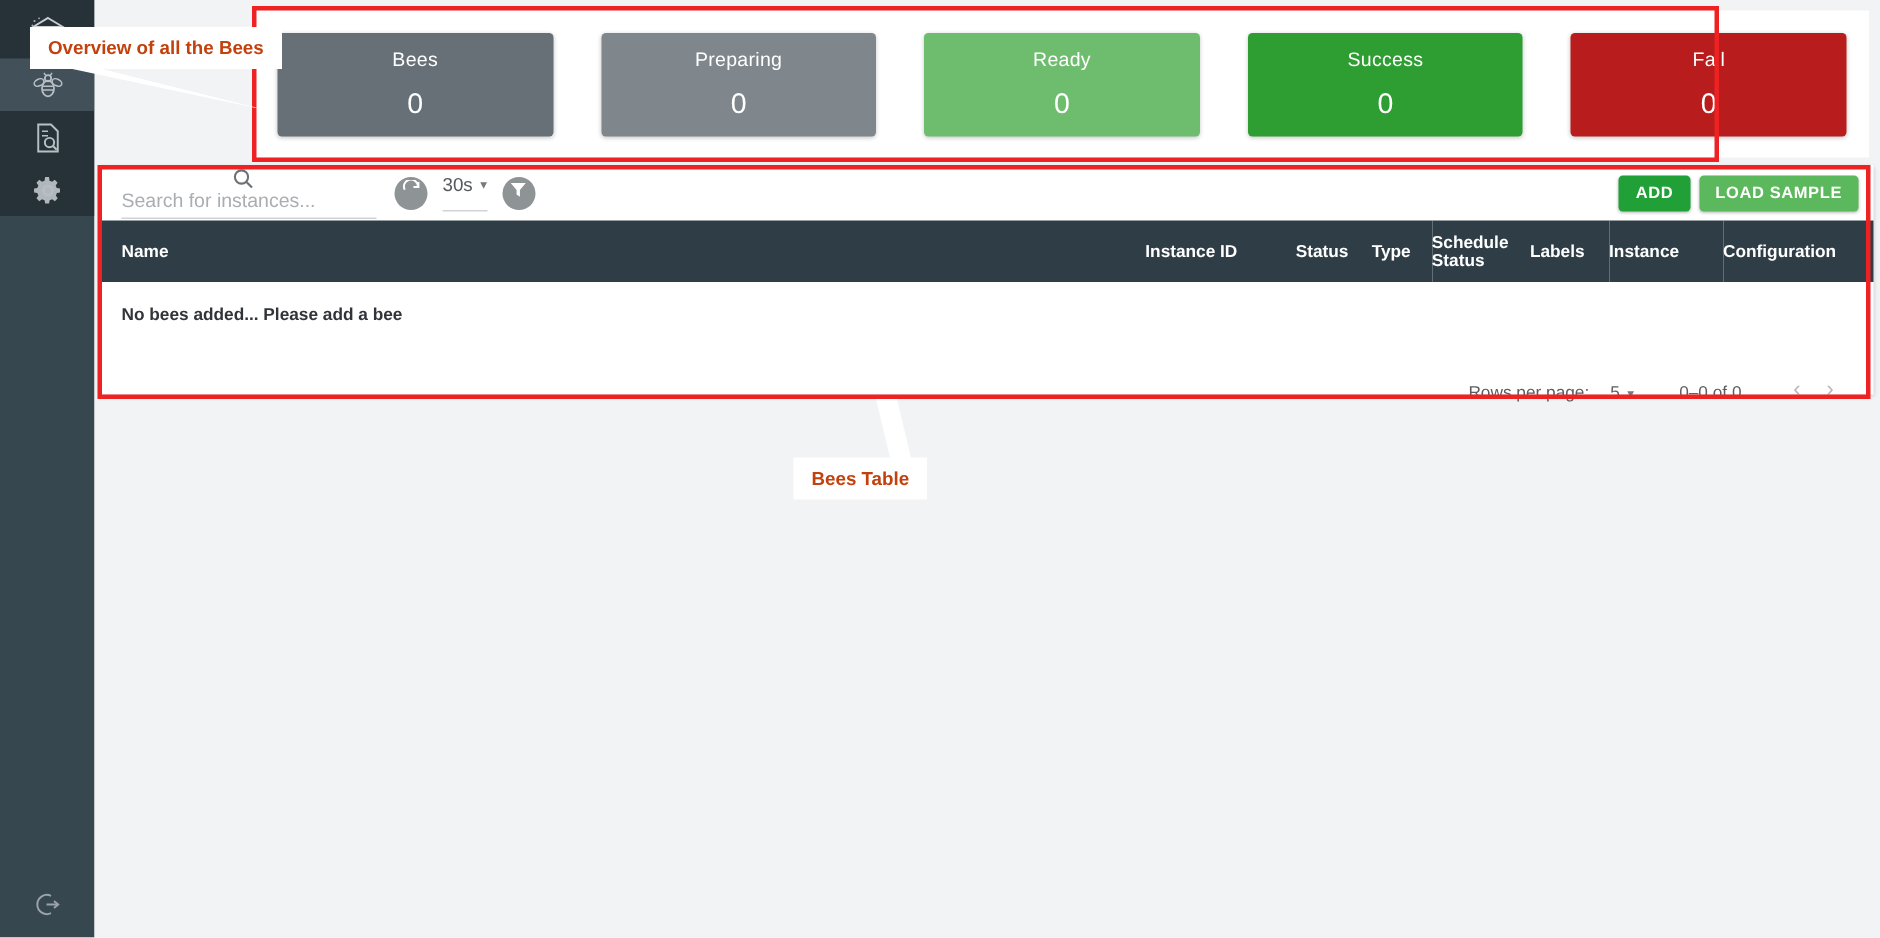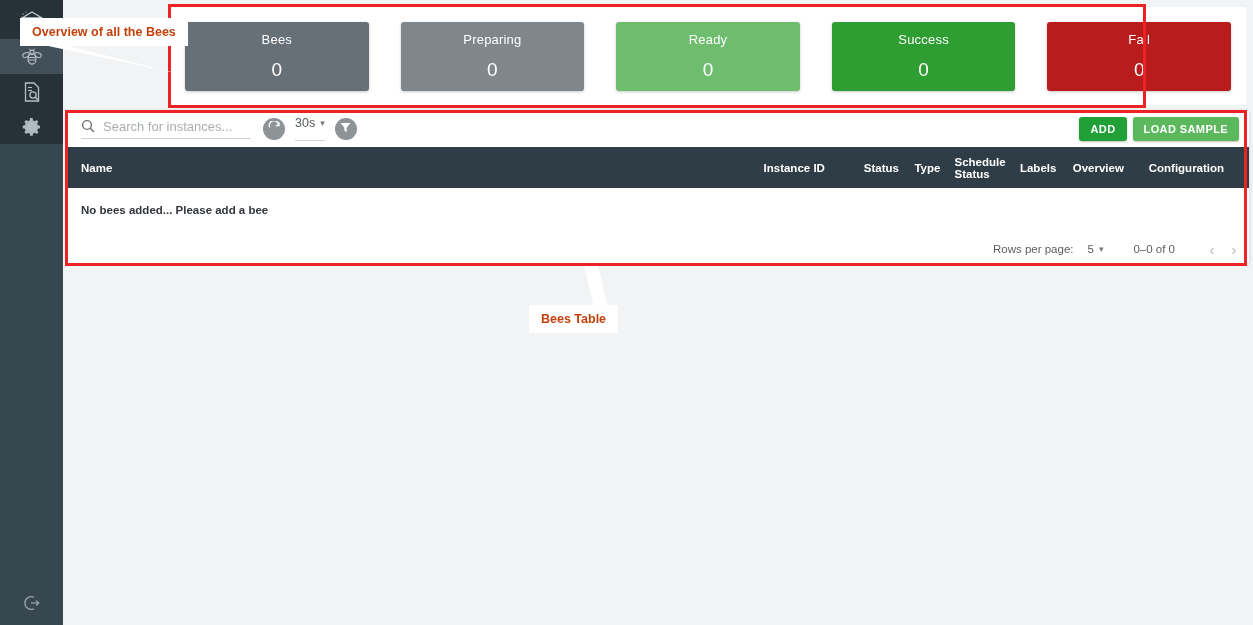--- a/index.html
+++ b/index.html
@@ -73,20 +73,21 @@
     height: 37px;
     display: flex; align-items: center;
     padding: 0 10px 0 14px;
   }
   .search-wrap {
     display: flex; align-items: center;
     width: 170px;
     border-bottom: 1px solid #cfd3d6;
     padding-bottom: 4px;
     margin-right: 12px;
+    flex-direction: column;
   }
   .search-icon { margin-right: 8px; display: flex; }
   .search-input {
     border: none; outline: none;
     font-family: "Liberation Sans", sans-serif;
     font-size: 13px; color: #55595c;
     width: 100%; background: transparent;
   }
   .search-input::placeholder { color: #a9aeb1; }
   .circle-btn {
@@ -124,22 +125,22 @@
     color: #ffffff; font-size: 11.5px; font-weight: 700;
     text-align: left; vertical-align: middle;
     padding: 0;
   }
   th.c-name { padding-left: 14px; }
   .row-empty td {
     font-size: 11.5px; font-weight: 700; color: #31353a;
     padding: 16px 0 14px 14px; height: 37px;
   }
   .paginator {
-    display: flex; align-items: center; justify-content: flex-end;
-    gap: 0; height: 38px; padding-right: 4px;
+    display: flex; align-items: flex-end; justify-content: flex-end;
+    gap: 0; height: 38px; padding-right: 18px;
     font-size: 11.5px; color: #5a5e61;
   }
   .pg-label { margin-right: 14px; }
   .pg-select { display: flex; align-items: center; gap: 5px; cursor: pointer; margin-right: 30px; }
   .pg-range { margin-right: 26px; }
   .pg-arrow {
     width: 22px; color: #b4b8ba; font-size: 15px;
     text-align: center; cursor: pointer; user-select: none;
   }
 
@@ -326,21 +327,21 @@
             <col style="width:95px">
         </colgroup>
         <thead>
           <tr>
             <th class="c-name">Name</th>
             <th>Instance ID</th>
             <th>Status</th>
             <th>Type</th>
             <th>Schedule Status</th>
             <th>Labels</th>
-            <th>Overview</th>
+            <th>Instance</th>
             <th>Configuration</th>
           </tr>
         </thead>
         <tbody>
           <tr class="row-empty">
             <td colspan="8">No bees added... Please add a bee</td>
           </tr>
         </tbody>
       </table>
 

